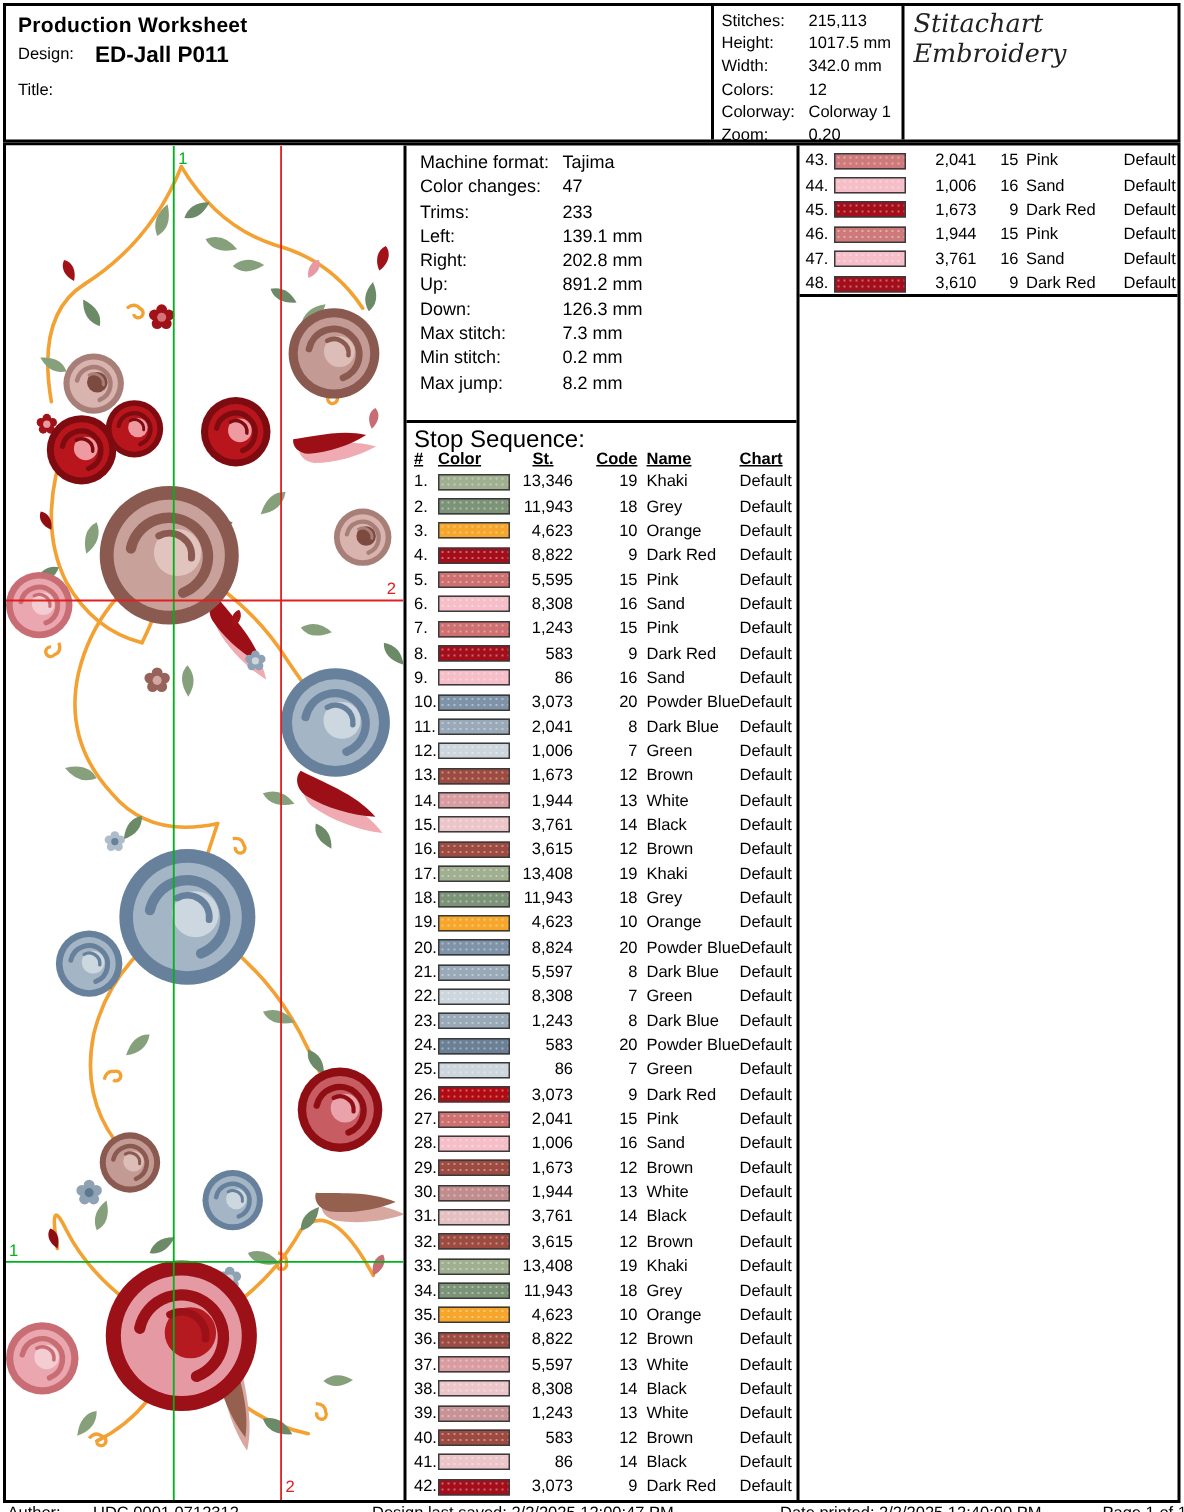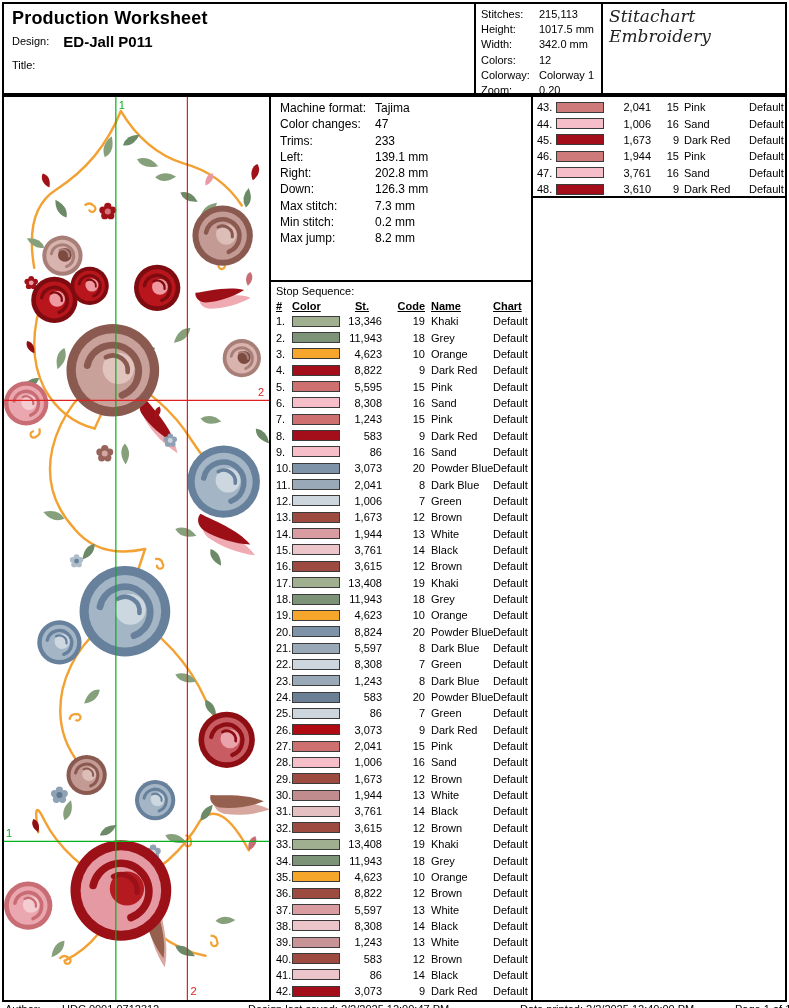--- a/index.html
+++ b/index.html
@@ -4,21 +4,21 @@
 <style>
   html,body{margin:0;padding:0;background:#fff;}
   body{width:789px;height:1008px;position:relative;overflow:hidden;
        font-family:"Liberation Sans",sans-serif;color:#000;}
   *{box-sizing:border-box;}
 
   
   .header-band{position:absolute;left:2px;top:2px;width:785px;height:93px;
     border:2px solid #000;display:flex;}
   .hdr-left{width:472px;border-right:2px solid #000;padding:4px 8px;}
-  .hdr-title{font-size:18px;font-weight:bold;letter-spacing:.2px;}
+  .hdr-title{font-size:14px;font-weight:bold;letter-spacing:.2px;}
   .hdr-sub{font-size:11px;margin-top:5px;}
   .hdr-design{margin-top:6px;font-size:11px;display:flex;align-items:flex-start;}
   .hdr-design .dname{font-size:15px;font-weight:bold;margin-left:14px;margin-top:-2px;}
   .hdr-titlelabel{font-size:11px;margin-top:9px;}
   .hdr-stats{width:127px;border-right:2px solid #000;padding:3px 0 0 5px;}
   .stat-row{display:flex;font-size:11px;line-height:15.2px;white-space:nowrap;}
   .stat-lbl{width:58px;flex:0 0 58px;}
   .hdr-brand{flex:1;padding:2px 6px;font-family:"DejaVu Serif",serif;
     font-style:italic;font-size:17px;color:#222;}
 
@@ -31,21 +31,21 @@
 
   .machine-box{position:absolute;left:267px;top:0;width:260px;height:185px;
     border-bottom:2px solid #000;padding:3px 0 0 9px;}
   .m-row{display:flex;font-size:12px;line-height:16.3px;white-space:nowrap;}
   .m-lbl{width:95px;flex:0 0 95px;}
 
   .vdivider{position:absolute;left:527px;top:0;width:2px;height:100%;background:#000;}
   .right-bottom-border{position:absolute;left:529px;top:99px;width:252px;height:0;
     border-bottom:2px solid #000;}
 
-  .stop-label{position:absolute;left:272px;top:188px;font-size:11px;}
+  .stop-label{position:absolute;left:272px;top:188px;font-size:16px;}
 
   .seq-grid{display:grid;grid-template-columns:16px 50px 42px 41px 62px auto;
     font-size:11px;align-items:center;}
   .seq-head{position:absolute;left:272px;top:201px;width:253px;height:15px;
     font-weight:bold;}
   .seq-head span{text-decoration:underline;}
   .seq-rows{position:absolute;left:272px;top:216px;width:253px;}
   .seq-row{height:16.357px;}
   .seq-rows .seq-row, .seq-rows-r .seq-row{display:grid;
     grid-template-columns:inherit;}
@@ -303,20 +303,24 @@
       <div class="m-row">
         <span class="m-lbl">Left:</span>
         <span class="m-val">139.1 mm</span>
       </div>
 
       <div class="m-row">
         <span class="m-lbl">Right:</span>
         <span class="m-val">202.8 mm</span>
       </div>
 
+      <div class="m-row">
+        <span class="m-lbl">Up:</span>
+        <span class="m-val">891.2 mm</span>
+      </div>
 
       <div class="m-row">
         <span class="m-lbl">Down:</span>
         <span class="m-val">126.3 mm</span>
       </div>
 
       <div class="m-row">
         <span class="m-lbl">Max stitch:</span>
         <span class="m-val">7.3 mm</span>
       </div>

